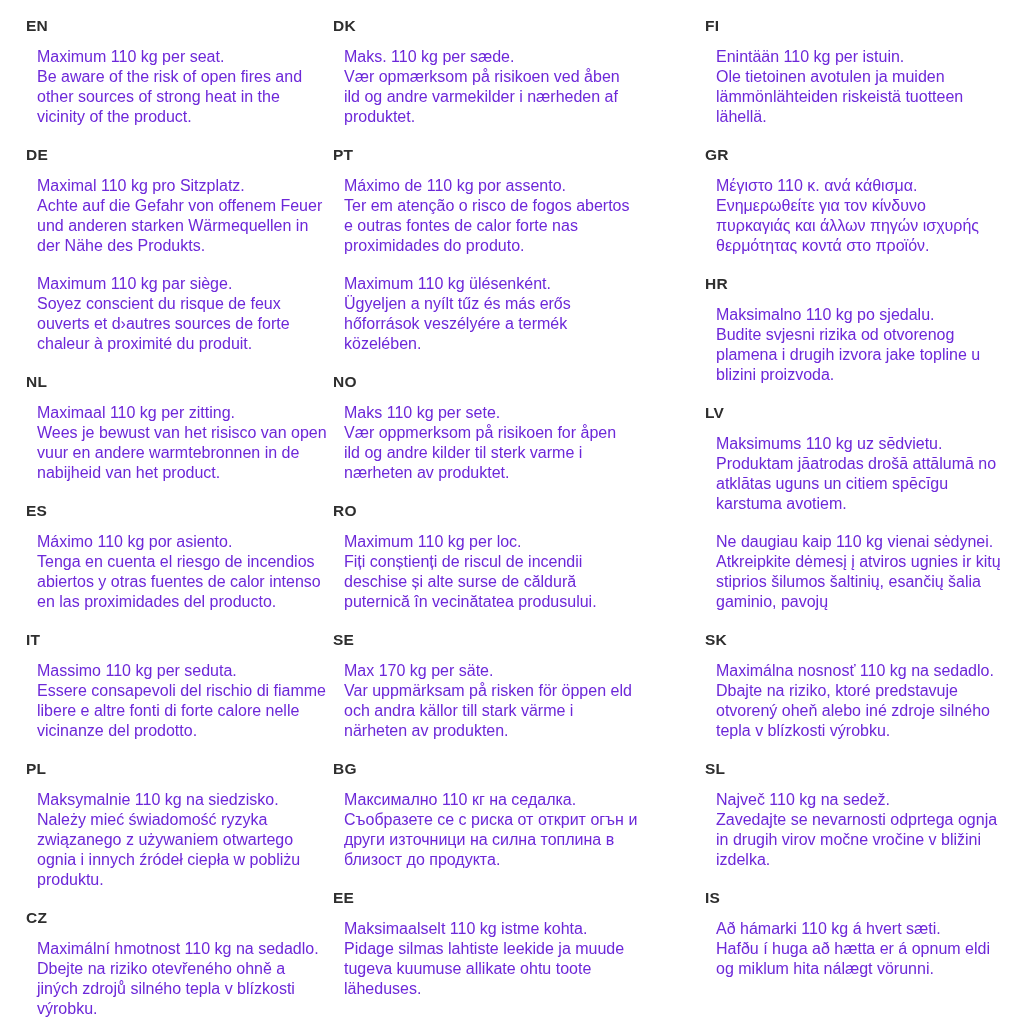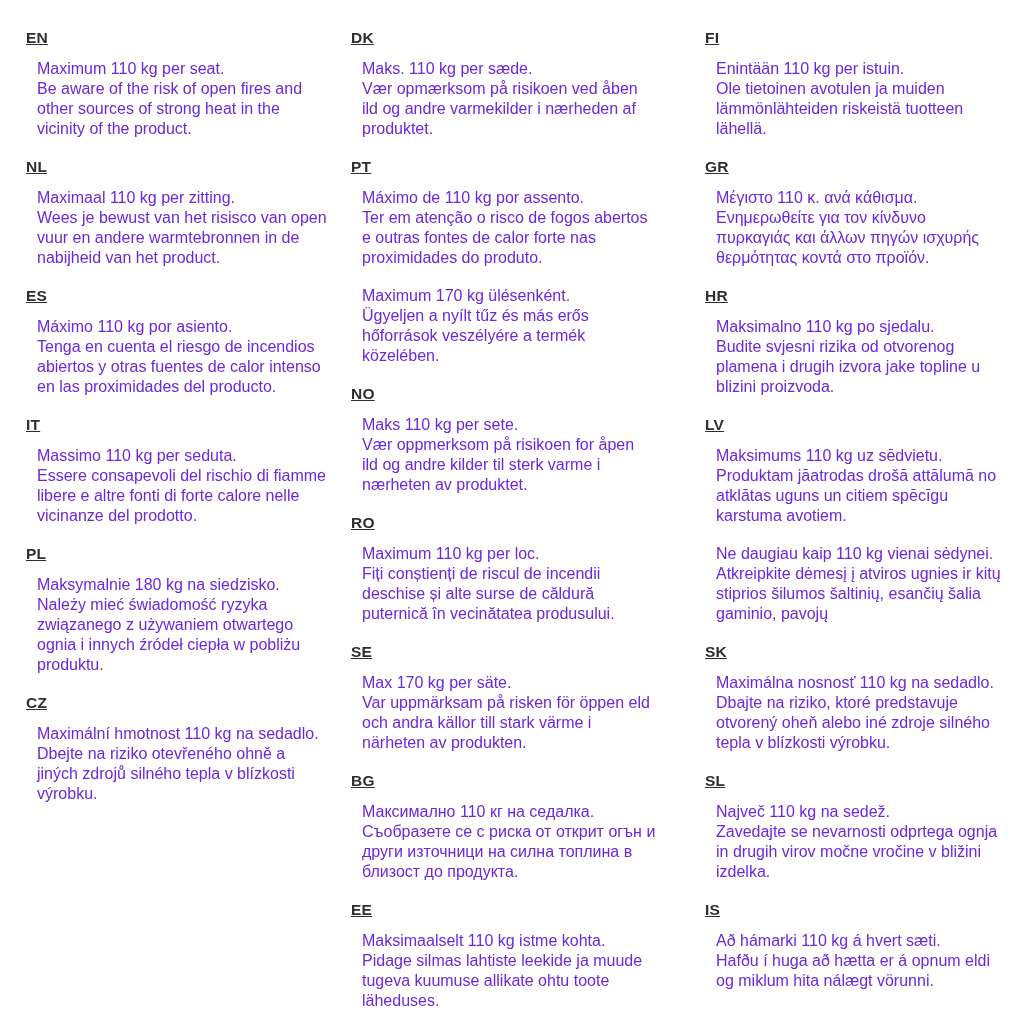--- a/index.html
+++ b/index.html
@@ -20,33 +20,32 @@
     top: 16px;
     left: 0;
     width: 1024px;
   }
   .col {
     position: absolute;
     top: 0;
     width: 330px;
   }
   .col-1 { left: 26px; }
-  .col-2 { left: 351px; }
+  .col-2 { left: 333px; }
   .col-3 { left: 705px; }
   .lang-section {
     margin: 0 0 18px 0;
   }
   .lang-code {
     font-size: 15.5px;
     line-height: 20px;
     font-weight: bold;
     color: #2e2e2e;
-    margin: 12px 0 2px 0;
+    margin: 0 0 2px 0;
     letter-spacing: 0.2px;
-    text-decoration: underline;
   }
   .warning-text {
     font-size: 16px;
     line-height: 20px;
     margin: 11px;
     white-space: pre-line;
     color: #6d28d9;
   }
 </style>
 </head>
@@ -55,22 +54,33 @@
 <div class="page">
   <div class="col col-1">
   <section class="lang-section">
     <h2 class="lang-code">EN</h2>
     <p class="warning-text">Maximum 110 kg per seat.
 Be aware of the risk of open fires and
 other sources of strong heat in the
 vicinity of the product.</p>
   </section>
 
-
-  <section class="lang-section">
+  <section class="lang-section">
+    <h2 class="lang-code">DE</h2>
+    <p class="warning-text">Maximal 110 kg pro Sitzplatz.
+Achte auf die Gefahr von offenem Feuer
+und anderen starken Wärmequellen in
+der Nähe des Produkts.</p>
+  </section>
+
+  <section class="lang-section">
+    <p class="warning-text">Maximum 110 kg par siège.
+Soyez conscient du risque de feux
+ouverts et d›autres sources de forte
+chaleur à proximité du produit.</p>
   </section>
 
   <section class="lang-section">
     <h2 class="lang-code">NL</h2>
     <p class="warning-text">Maximaal 110 kg per zitting.
 Wees je bewust van het risisco van open
 vuur en andere warmtebronnen in de
 nabijheid van het product.</p>
   </section>
 
@@ -85,21 +95,21 @@
   <section class="lang-section">
     <h2 class="lang-code">IT</h2>
     <p class="warning-text">Massimo 110 kg per seduta.
 Essere consapevoli del rischio di fiamme
 libere e altre fonti di forte calore nelle
 vicinanze del prodotto.</p>
   </section>
 
   <section class="lang-section">
     <h2 class="lang-code">PL</h2>
-    <p class="warning-text">Maksymalnie 180 kg na siedzisko.
+    <p class="warning-text">Maksymalnie 110 kg na siedzisko.
 Należy mieć świadomość ryzyka
 związanego z używaniem otwartego
 ognia i innych źródeł ciepła w pobliżu
 produktu.</p>
   </section>
 
   <section class="lang-section">
     <h2 class="lang-code">CZ</h2>
     <p class="warning-text">Maximální hmotnost 110 kg na sedadlo.
 Dbejte na riziko otevřeného ohně a
@@ -118,21 +128,21 @@
 
   <section class="lang-section">
     <h2 class="lang-code">PT</h2>
     <p class="warning-text">Máximo de 110 kg por assento.
 Ter em atenção o risco de fogos abertos
 e outras fontes de calor forte nas
 proximidades do produto.</p>
   </section>
 
   <section class="lang-section">
-    <p class="warning-text">Maximum 170 kg ülésenként.
+    <p class="warning-text">Maximum 110 kg ülésenként.
 Ügyeljen a nyílt tűz és más erős
 hőforrások veszélyére a termék
 közelében.</p>
   </section>
 
   <section class="lang-section">
     <h2 class="lang-code">NO</h2>
     <p class="warning-text">Maks 110 kg per sete.
 Vær oppmerksom på risikoen for åpen
 ild og andre kilder til sterk varme i

